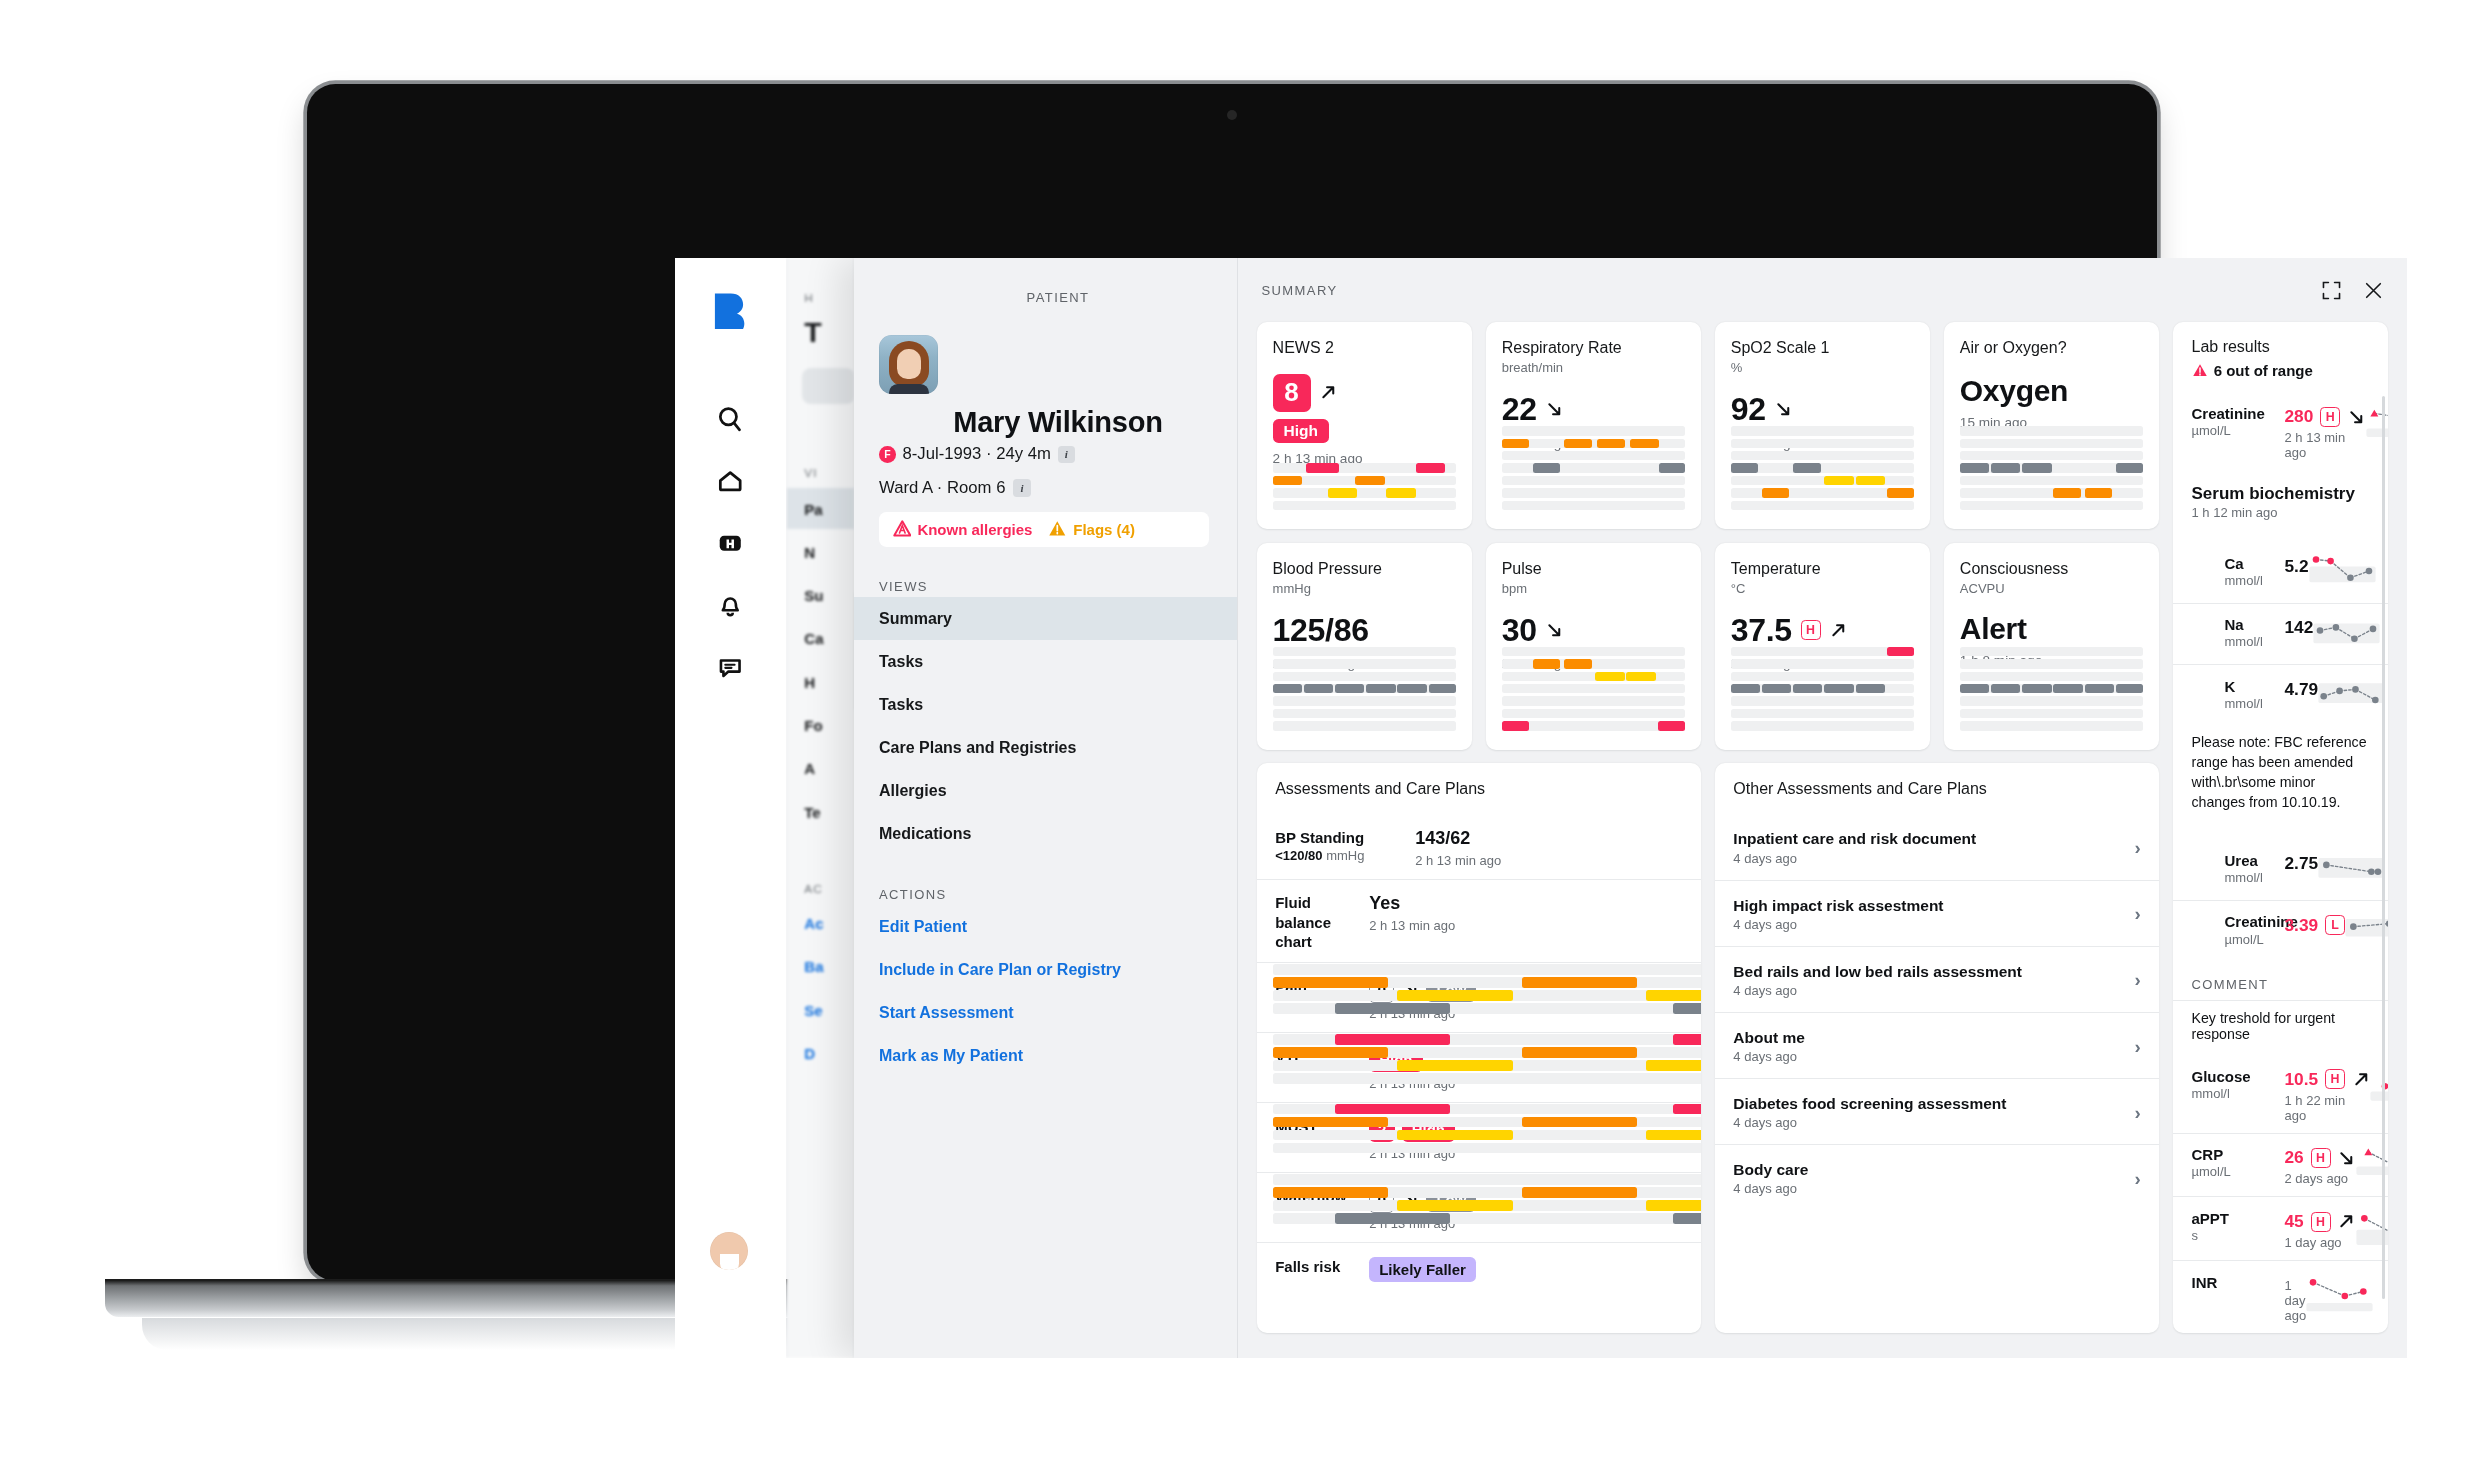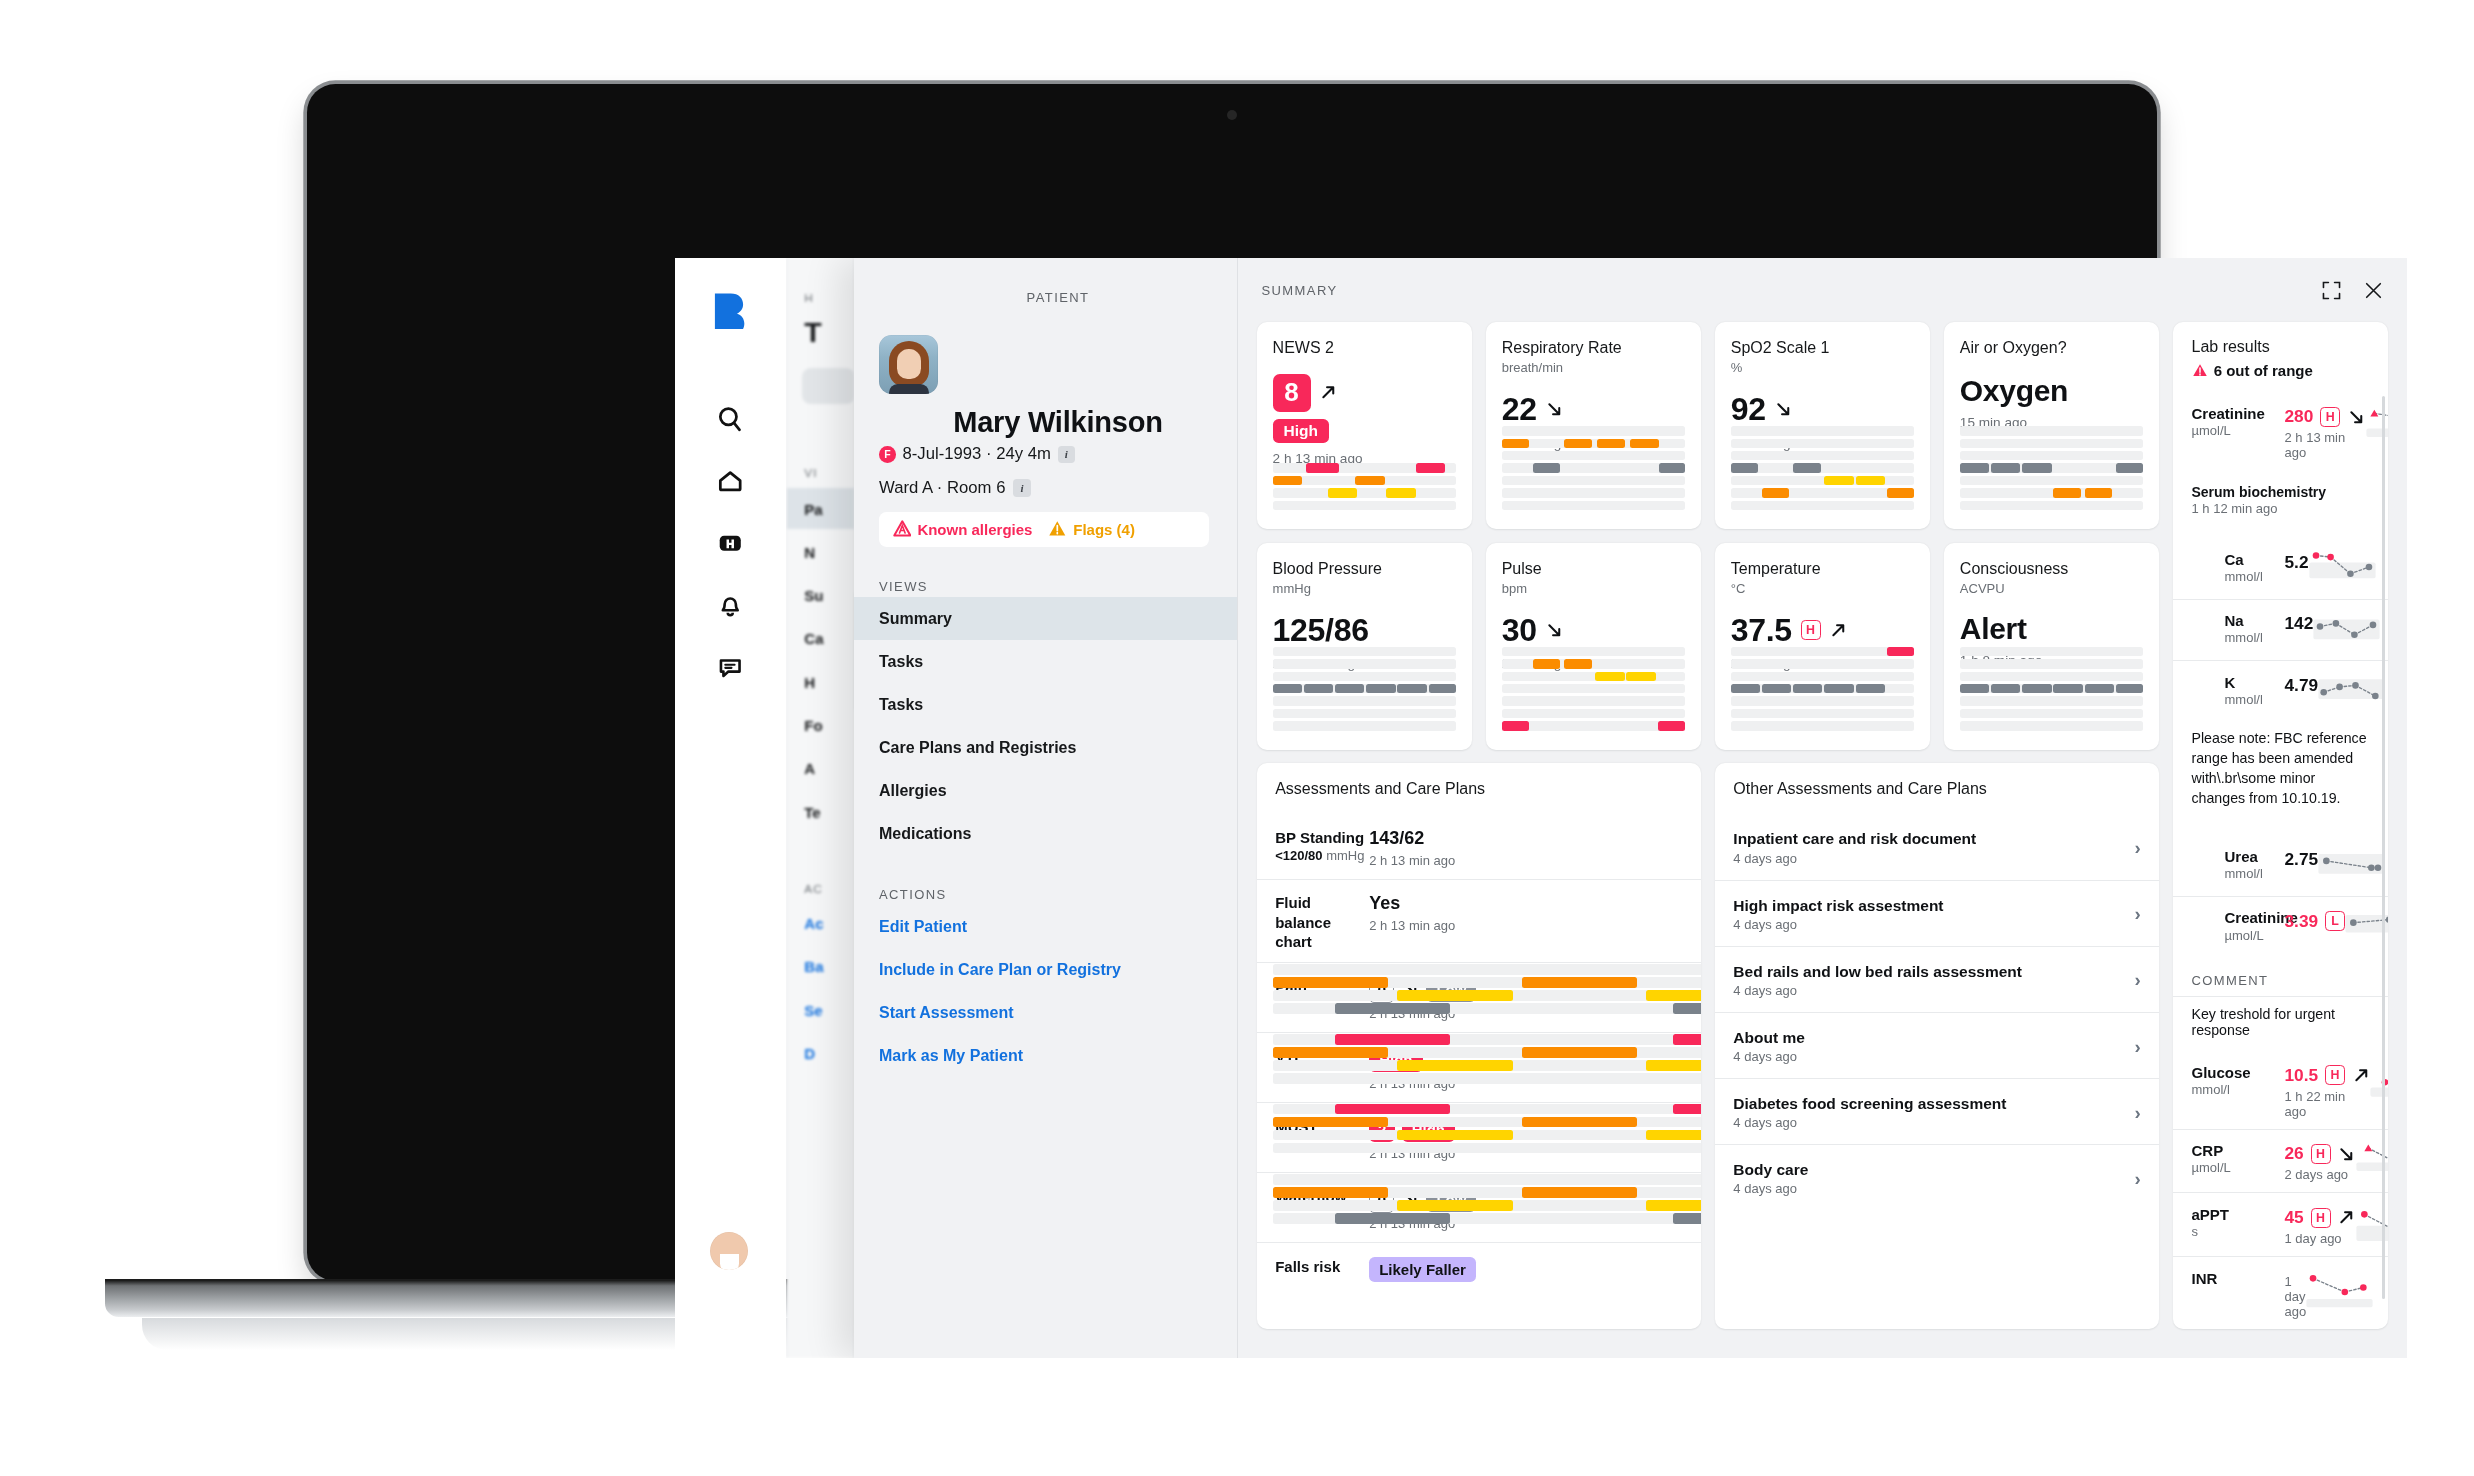--- a/index.html
+++ b/index.html
@@ -245,21 +245,21 @@
   .sp-row { height: 9.3px; border-radius: 2.5px; background:#eff0f1; margin-bottom: 3.1px; position:relative; }
   .sp-cell { position:absolute; top:0; height:9.3px; border-radius:2.5px; }
 
   .list-card { padding: 17.3px 0 8.7px 0; }
   .list-title { font-size: 16px; color:#16181a; padding: 0 18.6px; }
 
   .acp-row {
     display:flex; align-items:flex-start; padding: 13.6px 18.6px 11px 18.6px;
     border-top: 0.6px solid #e8eaec; position:relative; min-height: 57px;
   }
-  .acp-row.first { border-top: none; margin-top: 16px; }
+  .acp-row.first { border-top: none; margin-top: 16px; gap: 46px; }
   .acp-label { width: 94px; flex: none; }
   .acp-name { font-size: 15px; font-weight: 700; color:#0f1114; line-height: 1.28; }
   .acp-sub  { font-size: 13px; color:#6a6f75; margin-top: 1.2px;}
   .acp-sub b { color:#0f1114; font-weight:700; }
   .acp-val  { flex: 1; }
   .acp-big  { font-size: 18px; font-weight: 700; color:#0f1114; }
   .acp-time { font-size: 13px; color:#6a6f75; margin-top: 3.7px; }
   .acp-pills { display:flex; align-items:center; gap: 6.8px; }
   .num-box {
     width: 25px; height: 26px; border-radius: 5px;
@@ -300,21 +300,21 @@
   .lab-row.first { border-top:none; margin-top: 13.6px; }
   .lab-nm { width: 93px; flex:none; }
   .lab-name { font-size: 15px; font-weight:700; color:#0f1114; }
   .lab-unit { font-size: 13px; color:#6a6f75; margin-top: 1.2px; }
   .lab-vals { flex:1; padding-top:1.2px;}
   .lab-valrow { display:flex; align-items:center; gap:6.8px; }
   .lab-val { font-size: 17.3px; font-weight:700; color:#0f1114; }
   .lab-val.abn { color:#f8285a; }
   .lab-time { font-size:13px; color:#6a6f75; margin-top:3.1px; }
   .lab-chart { width: 67px; height: 38px; flex:none; position:relative; }
-  .lab-sub-name { font-size: 14px; font-weight:700; color:#0f1114; padding: 13.6px 18.6px 0 18.6px; }
+  .lab-sub-name { font-size: 17px; font-weight:700; color:#0f1114; padding: 13.6px 18.6px 0 18.6px; }
   .lab-sub-time { font-size: 13px; color:#6a6f75; padding: 1.2px 18.6px 8.7px 18.6px; }
   .lab-note { font-size:14.2px; color:#0f1114; line-height:1.42; padding: 6.2px 18.6px 13.6px 18.6px; }
   .lab-comment-label { font-size:13px; letter-spacing:1.4px; color:#5f6368; padding: 16px 18.6px 7.4px 18.6px; }
   .lab-comment-text { font-size:14.2px; color:#0f1114; padding: 8.7px 18.6px 0 18.6px; border-top:0.6px solid #e8eaec; margin:0 0 0 0;}
   .lab-indent { padding-left: 33px; }
 
   .lab-scrollbar {
     position:absolute; right:3.1px; top: 74px; width:3.7px; height: 903px;
     border-radius:1.9px; background:#d6d9dc;
   }

